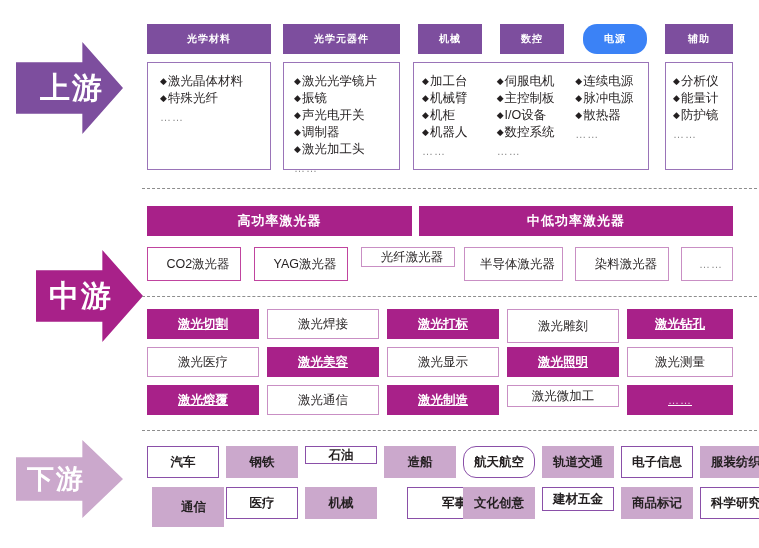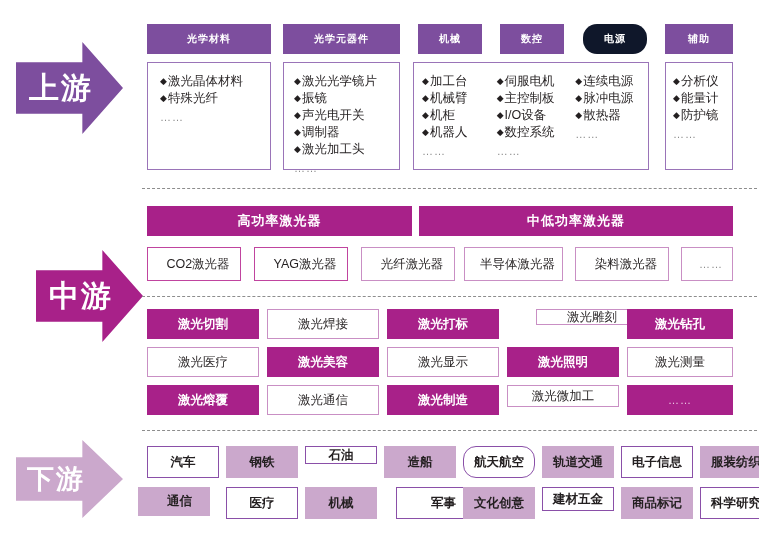--- a/index.html
+++ b/index.html
@@ -49,41 +49,41 @@
   .lbox{
     position:absolute;box-sizing:border-box;background:#fff;
     display:flex;align-items:center;justify-content:center;
     font-size:12.5px;color:#231f20;white-space:nowrap;padding-left:8px;
   }
   .cell{
     position:absolute;box-sizing:border-box;
     display:flex;align-items:center;justify-content:center;
     font-size:12.5px;white-space:nowrap;
   }
-  .cell.fill{background:#A82189;color:#ffffff;font-weight:bold;border:1.5px solid #A82189;}
+  .cell.fill{background:#A82189;color:#ffffff;font-weight:bold;border:1.5px solid #A82189;text-decoration:underline;}
   .cell.plain{background:#ffffff;color:#231f20;border:1.5px solid #C98FC4;}
   .cell.fill .dotsw{color:#e9c8e2;font-size:11px;letter-spacing:1px;font-weight:normal;}
 
   
   .dcell{
     position:absolute;box-sizing:border-box;
     display:flex;align-items:center;justify-content:center;
     font-size:12.5px;font-weight:bold;color:#231f20;white-space:nowrap;
   }
   .dcell.outline{background:#ffffff;border:1.5px solid #8A4FA8;}
   .dcell.solid{background:#CBA8CC;border:1.5px solid #CBA8CC;}
 </style>
 </head>
 <body>
 
 <div class="stage">
 
   <div class="arrow" style="left:16px;top:42px;width:107px;height:92px;">
     <div class="arrow-shape" style="background:#7D4E9E;"></div>
-    <div class="arrow-label" style="font-size:30px;margin-left:13px;">上游</div>
+    <div class="arrow-label" style="font-size:30px;margin-left:24px;">上游</div>
   </div>
 
   <div class="arrow" style="left:16px;top:250px;width:107px;height:92px;margin-left:20px;">
     <div class="arrow-shape" style="background:#A82189;"></div>
     <div class="arrow-label" style="font-size:30px;margin-left:13px;">中游</div>
   </div>
 
   <div class="arrow" style="left:16px;top:440px;width:107px;height:78px;">
     <div class="arrow-shape" style="background:#CBA8CC;"></div>
     <div class="arrow-label" style="font-size:27px;margin-left:11px;">下游</div>
@@ -94,21 +94,21 @@
   </div>
   <div class="hdr" style="left:283px;top:24px;width:117px;height:30px;background:#7D4E9E;">
     <span>光学元器件</span>
   </div>
   <div class="hdr" style="left:418px;top:24px;width:64px;height:30px;background:#7D4E9E;">
     <span>机械</span>
   </div>
   <div class="hdr" style="left:500px;top:24px;width:64px;height:30px;background:#7D4E9E;">
     <span>数控</span>
   </div>
-  <div class="hdr" style="left:583px;top:24px;width:64px;height:30px;background:#0f172a;border-radius:14px;">
+  <div class="hdr" style="left:583px;top:24px;width:64px;height:30px;background:#3b82f6;border-radius:14px;">
     <span>电源</span>
   </div>
   <div class="hdr" style="left:665px;top:24px;width:68px;height:30px;background:#7D4E9E;">
     <span>辅助</span>
   </div>
 
   <div class="ubox" style="left:147px;top:62px;width:124px;height:108px;">
     <div class="ucol" style="padding-left:12px;">
       <div class="uitem">
           <span class="dia">◆</span>
@@ -230,21 +230,21 @@
   <div class="mhdr" style="left:419px;top:206px;width:314px;height:30px;">
     <span>中低功率激光器</span>
   </div>
 
   <div class="lbox" style="left:147px;top:247px;width:94px;height:34px;border:1.5px solid #C0449F;">
     <span>CO2激光器</span>
   </div>
   <div class="lbox" style="left:254px;top:247px;width:94px;height:34px;border:1.5px solid #C0449F;">
     <span>YAG激光器</span>
   </div>
-  <div class="lbox" style="left:361px;top:247px;width:94px;height:34px;border:1.5px solid #C98FC4;">
+  <div class="lbox" style="left:361px;top:247px;width:94px;height:20px;border:1.5px solid #C98FC4;">
     <span>光纤激光器</span>
   </div>
   <div class="lbox" style="left:464px;top:247px;width:99px;height:34px;border:1.5px solid #C98FC4;">
     <span>半导体激光器</span>
   </div>
   <div class="lbox" style="left:575px;top:247px;width:94px;height:34px;border:1.5px solid #C98FC4;">
     <span>染料激光器</span>
   </div>
   <div class="lbox" style="left:681px;top:247px;width:52px;height:34px;border:1.5px solid #C98FC4;color:#8a8a8a;font-size:11px;letter-spacing:1px;">
     <span>……</span>
@@ -254,21 +254,21 @@
 
   <div class="cell fill" style="left:147px;top:309px;width:112px;height:30px;">
       <span>激光切割</span>
     </div>
   <div class="cell plain" style="left:267px;top:309px;width:112px;height:30px;">
       <span>激光焊接</span>
     </div>
   <div class="cell fill" style="left:387px;top:309px;width:112px;height:30px;">
       <span>激光打标</span>
     </div>
-  <div class="cell plain" style="left:507px;top:309px;width:112px;height:16px;margin-left:29px;">
+  <div class="cell plain" style="left:507px;top:309px;width:112px;height:34px;">
       <span>激光雕刻</span>
     </div>
   <div class="cell fill" style="left:627px;top:309px;width:106px;height:30px;">
       <span>激光钻孔</span>
     </div>
 
   <div class="cell plain" style="left:147px;top:347px;width:112px;height:30px;">
       <span>激光医疗</span>
     </div>
   <div class="cell fill" style="left:267px;top:347px;width:112px;height:30px;">
@@ -320,30 +320,30 @@
   <div class="dcell solid" style="left:542px;top:446px;width:72px;height:32px;">
       <span>轨道交通</span>
     </div>
   <div class="dcell outline" style="left:621px;top:446px;width:72px;height:32px;">
       <span>电子信息</span>
     </div>
   <div class="dcell solid" style="left:700px;top:446px;width:72px;height:32px;">
       <span>服装纺织</span>
     </div>
 
-  <div class="dcell solid" style="left:138px;top:487px;width:72px;height:29px;padding-left:11px;">
+  <div class="dcell solid" style="left:152px;top:487px;width:72px;height:40px;padding-left:11px;">
       <span>通信</span>
     </div>
   <div class="dcell outline" style="left:226px;top:487px;width:72px;height:32px;">
       <span>医疗</span>
     </div>
   <div class="dcell solid" style="left:305px;top:487px;width:72px;height:32px;">
       <span>机械</span>
     </div>
-  <div class="dcell outline" style="left:396px;top:487px;width:95px;height:32px;">
+  <div class="dcell outline" style="left:407px;top:487px;width:95px;height:32px;">
       <span>军事</span>
     </div>
   <div class="dcell solid" style="left:463px;top:487px;width:72px;height:32px;">
       <span>文化创意</span>
     </div>
   <div class="dcell outline" style="left:542px;top:487px;width:72px;height:24px;">
       <span>建材五金</span>
     </div>
   <div class="dcell solid" style="left:621px;top:487px;width:72px;height:32px;">
       <span>商品标记</span>

